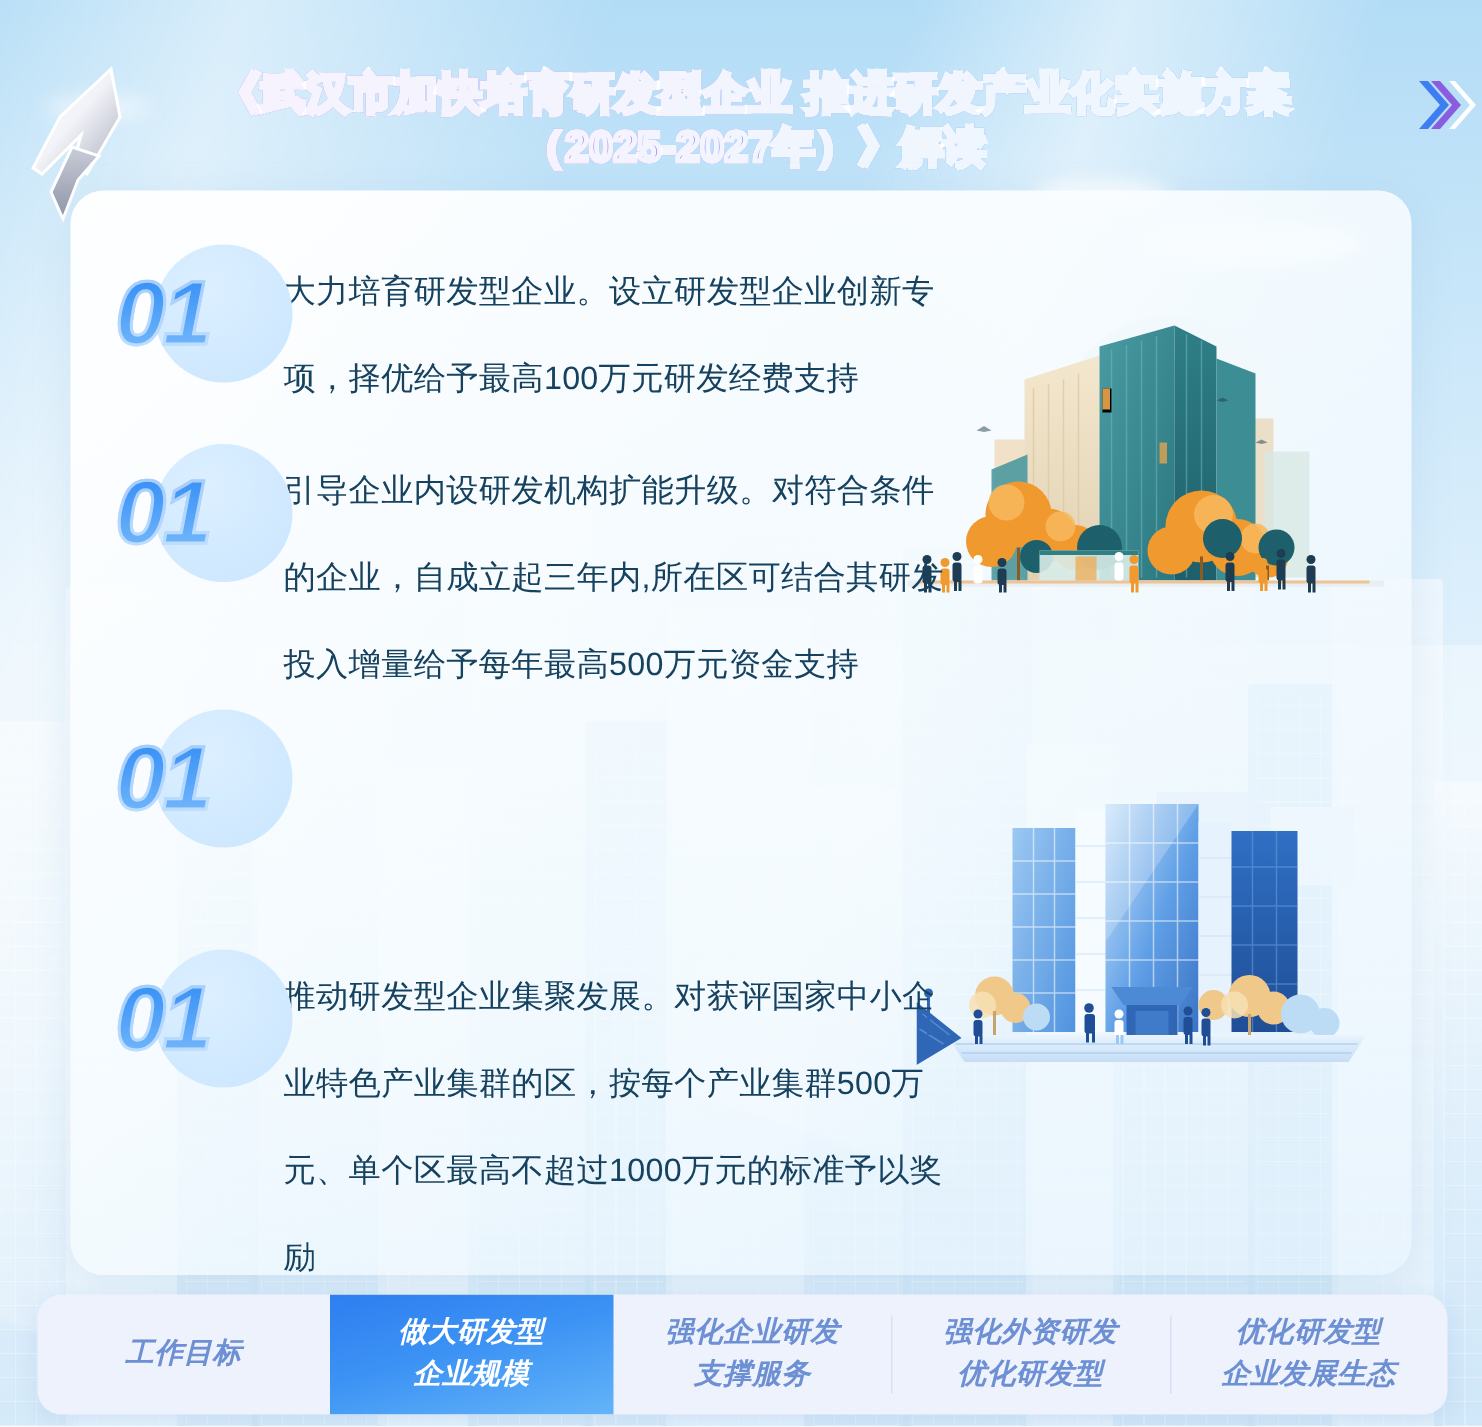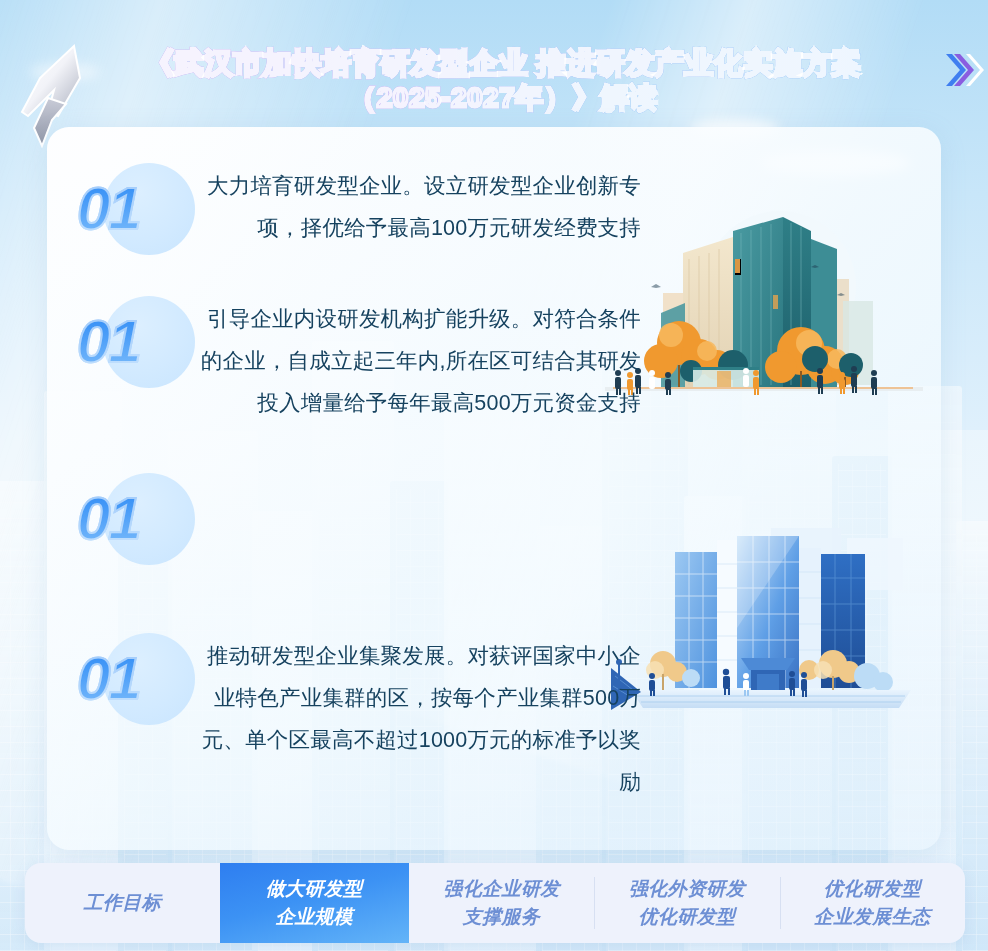--- a/index.html
+++ b/index.html
@@ -94,21 +94,20 @@
   
   .card {
     position: absolute;
     left: 47px; top: 127px;
     width: 894px; height: 723px;
     border-radius: 22px;
     background:
       linear-gradient(150deg, rgba(255,255,255,.97) 0%, rgba(250,253,255,.93) 30%, rgba(244,251,255,.80) 58%, rgba(238,248,255,.60) 78%, rgba(236,247,255,.42) 100%);
     box-shadow: 0 6px 26px rgba(120,170,210,.18);
     overflow: hidden;
-    text-align: right;
   }
 
   
   .illus-a { position: absolute; right: 18px; top: 48px; width: 318px; height: 250px; }
   
   .illus-b { position: absolute; right: 10px; bottom: 112px; width: 320px; height: 220px; }
 
   
   .items { position: absolute; left: 0; top: 0; width: 600px; }
 
@@ -144,21 +143,21 @@
     background-clip: text;
     color: transparent;
     -webkit-text-stroke: 2px rgba(255,255,255,.55);
     paint-order: stroke fill;
   }
 
   .text {
     width: 452px;
     padding-top: 8px;
     font-size: 21.5px;
-    line-height: 42px;
+    line-height: 58px;
     color: #16425f;
     letter-spacing: .2px;
     font-family: "Liberation Sans", "DejaVu Sans", sans-serif;
   }
 
   
   .nav {
     position: absolute;
     left: 25px; bottom: 8px;
     width: 940px; height: 80px;

